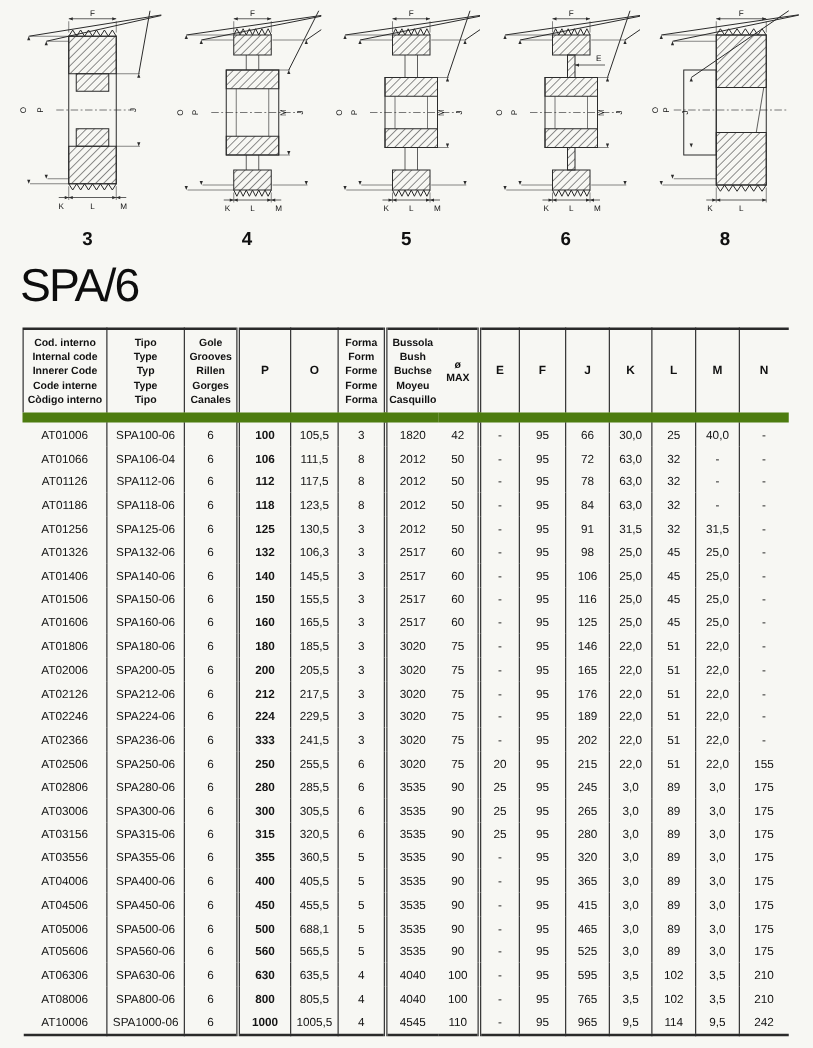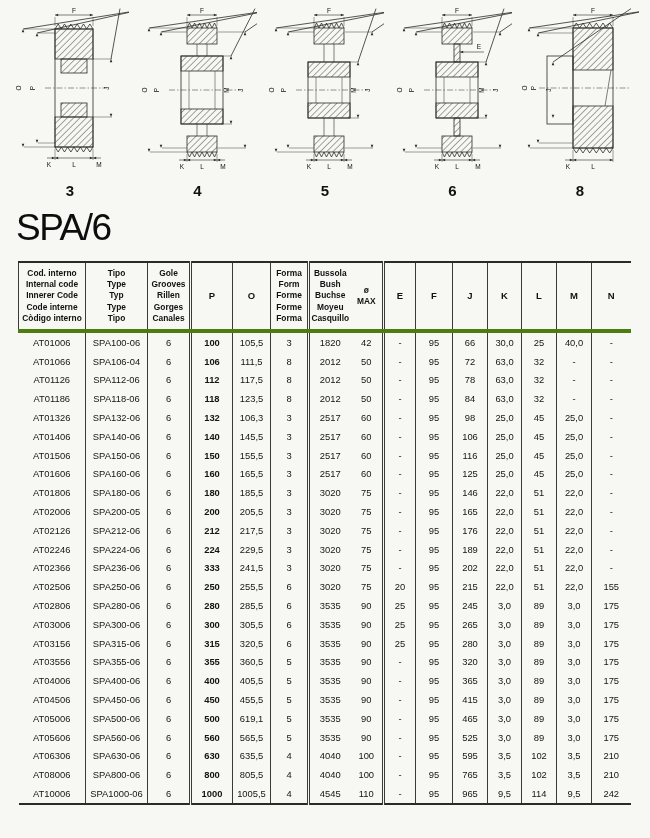--- a/index.html
+++ b/index.html
@@ -9,21 +9,21 @@
     font-family:"Liberation Sans", sans-serif;
   }
   .diagrams{display:flex;justify-content:space-between;padding:8px 8px 0 8px}
   .diagram{margin:0;text-align:center;width:124px}
   .diagram figcaption{font-weight:bold;font-size:15px;margin-top:4px;color:#111}
   h1.title{font-size:37px;font-weight:normal;letter-spacing:-1.5px;margin:8px 0 12px 16px;color:#0d0d0d}
   table.spec{
     border-collapse:collapse;table-layout:fixed;width:612px;margin-left:18px;
     border-top:2px solid #2a2a2a;border-bottom:2px solid #2a2a2a;
   }
-  table.spec thead{border-bottom:4px solid #4d7c0f}
+  table.spec thead{border-bottom:8px solid #4d7c0f}
   table.spec th{
     font-size:8.4px;font-weight:bold;text-align:center;vertical-align:middle;
     white-space:pre-line;line-height:1.35;height:64px;padding:1px 0;
     border-left:1px solid #3a3a3a;color:#111;
   }
   table.spec th.ltr{font-size:9.5px}
   table.spec td{
     font-size:9.4px;text-align:center;vertical-align:middle;height:18.8px;padding:0;
     border-left:1px solid #3a3a3a;color:#141414;
   }
@@ -463,20 +463,37 @@
         <td class="nol">50</td>
         <td class="dbl">-</td>
         <td>95</td>
         <td>84</td>
         <td>63,0</td>
         <td>32</td>
         <td>-</td>
         <td>-</td>
       </tr>
       <tr>
+        <td>AT01256</td>
+        <td>SPA125-06</td>
+        <td>6</td>
+        <td class="dbl b">125</td>
+        <td>130,5</td>
+        <td>3</td>
+        <td class="dbl">2012</td>
+        <td class="nol">50</td>
+        <td class="dbl">-</td>
+        <td>95</td>
+        <td>91</td>
+        <td>31,5</td>
+        <td>32</td>
+        <td>31,5</td>
+        <td>-</td>
+      </tr>
+      <tr>
         <td>AT01326</td>
         <td>SPA132-06</td>
         <td>6</td>
         <td class="dbl b">132</td>
         <td>106,3</td>
         <td>3</td>
         <td class="dbl">2517</td>
         <td class="nol">60</td>
         <td class="dbl">-</td>
         <td>95</td>
@@ -739,21 +756,21 @@
         <td>3,0</td>
         <td>89</td>
         <td>3,0</td>
         <td>175</td>
       </tr>
       <tr>
         <td>AT05006</td>
         <td>SPA500-06</td>
         <td>6</td>
         <td class="dbl b">500</td>
-        <td>619,1</td>
+        <td>688,1</td>
         <td>5</td>
         <td class="dbl">3535</td>
         <td class="nol">90</td>
         <td class="dbl">-</td>
         <td>95</td>
         <td>465</td>
         <td>3,0</td>
         <td>89</td>
         <td>3,0</td>
         <td>175</td>

